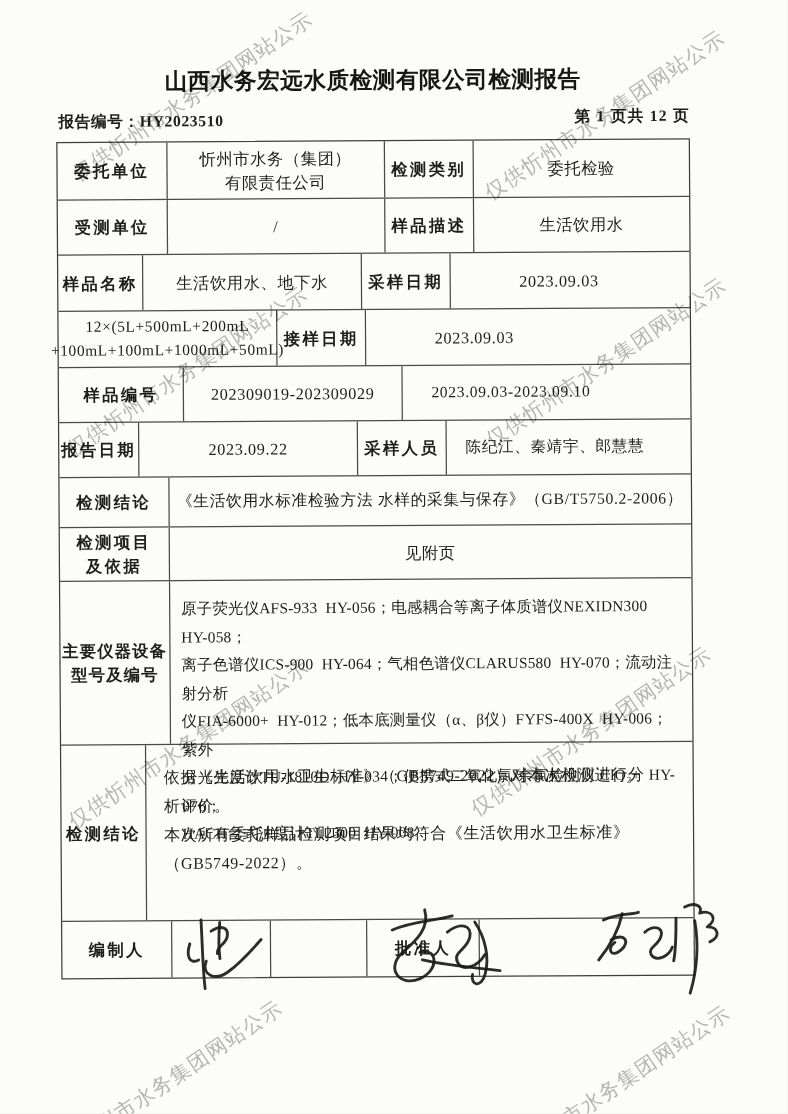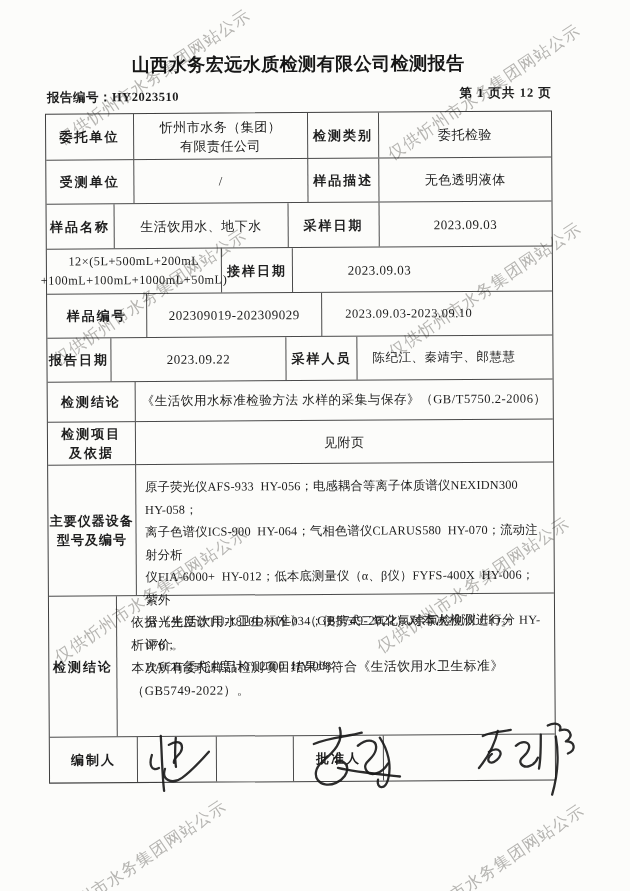--- a/index.html
+++ b/index.html
@@ -102,32 +102,32 @@
         <div class="cell lbl" style="width:88px;">
             <span class="tx">受测单位</span>
           </div>
         <div class="cell val" style="width:175px;">
             <span class="tx">/</span>
           </div>
         <div class="cell lbl" style="width:71px;">
             <span class="tx">样品描述</span>
           </div>
         <div class="cell val" style="width:173px;">
-            <span class="tx">无色透明液体</span>
+            <span class="tx">生活饮用水</span>
           </div>
       </div>
 
       <div class="t-row" style="height:45px;">
         <div class="cell lbl" style="width:68px;">
             <span class="tx">样品名称</span>
           </div>
         <div class="cell val" style="width:175px;">
             <span class="tx">生活饮用水、地下水</span>
           </div>
-        <div class="cell lbl" style="width:91px;">
+        <div class="cell lbl" style="width:71px;">
             <span class="tx">采样日期</span>
           </div>
         <div class="cell val" style="width:173px;">
             <span class="tx">2023.09.03</span>
           </div>
       </div>
 
       <div class="t-row" style="height:45px;">
         <div class="cell val" style="width:175px;">
             <span class="tx" style="font-size:12.3px;">12×(5L+500mL+200mL

